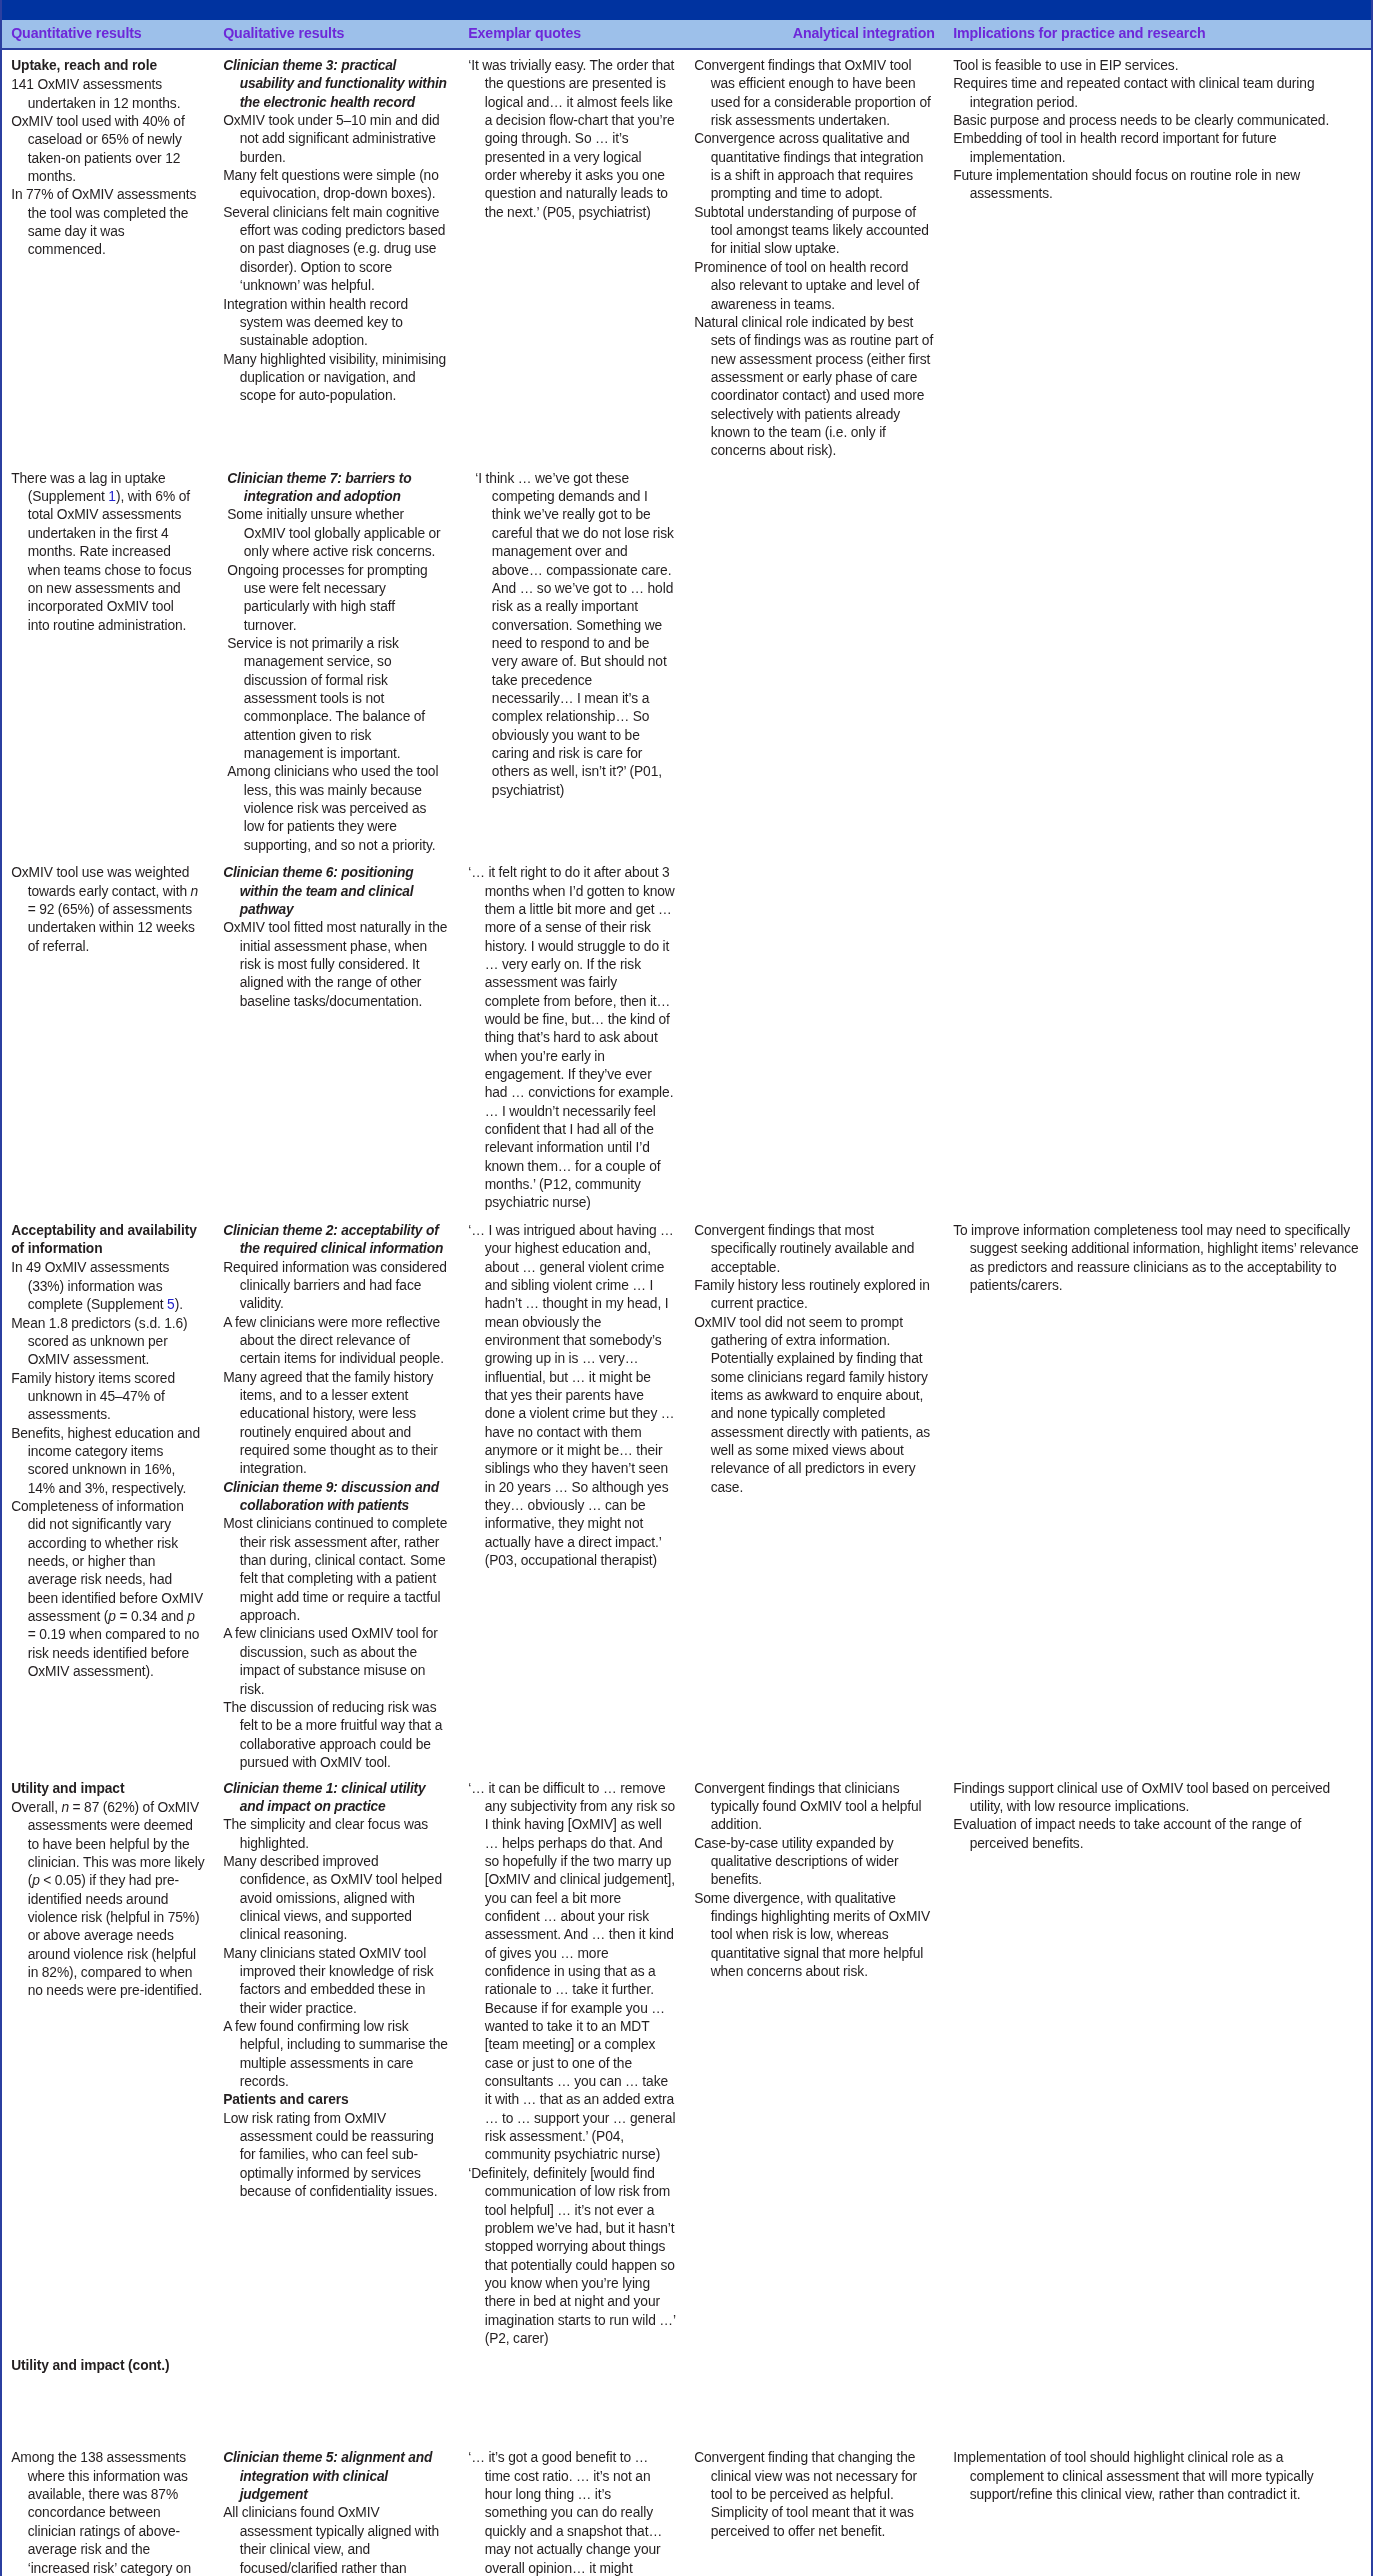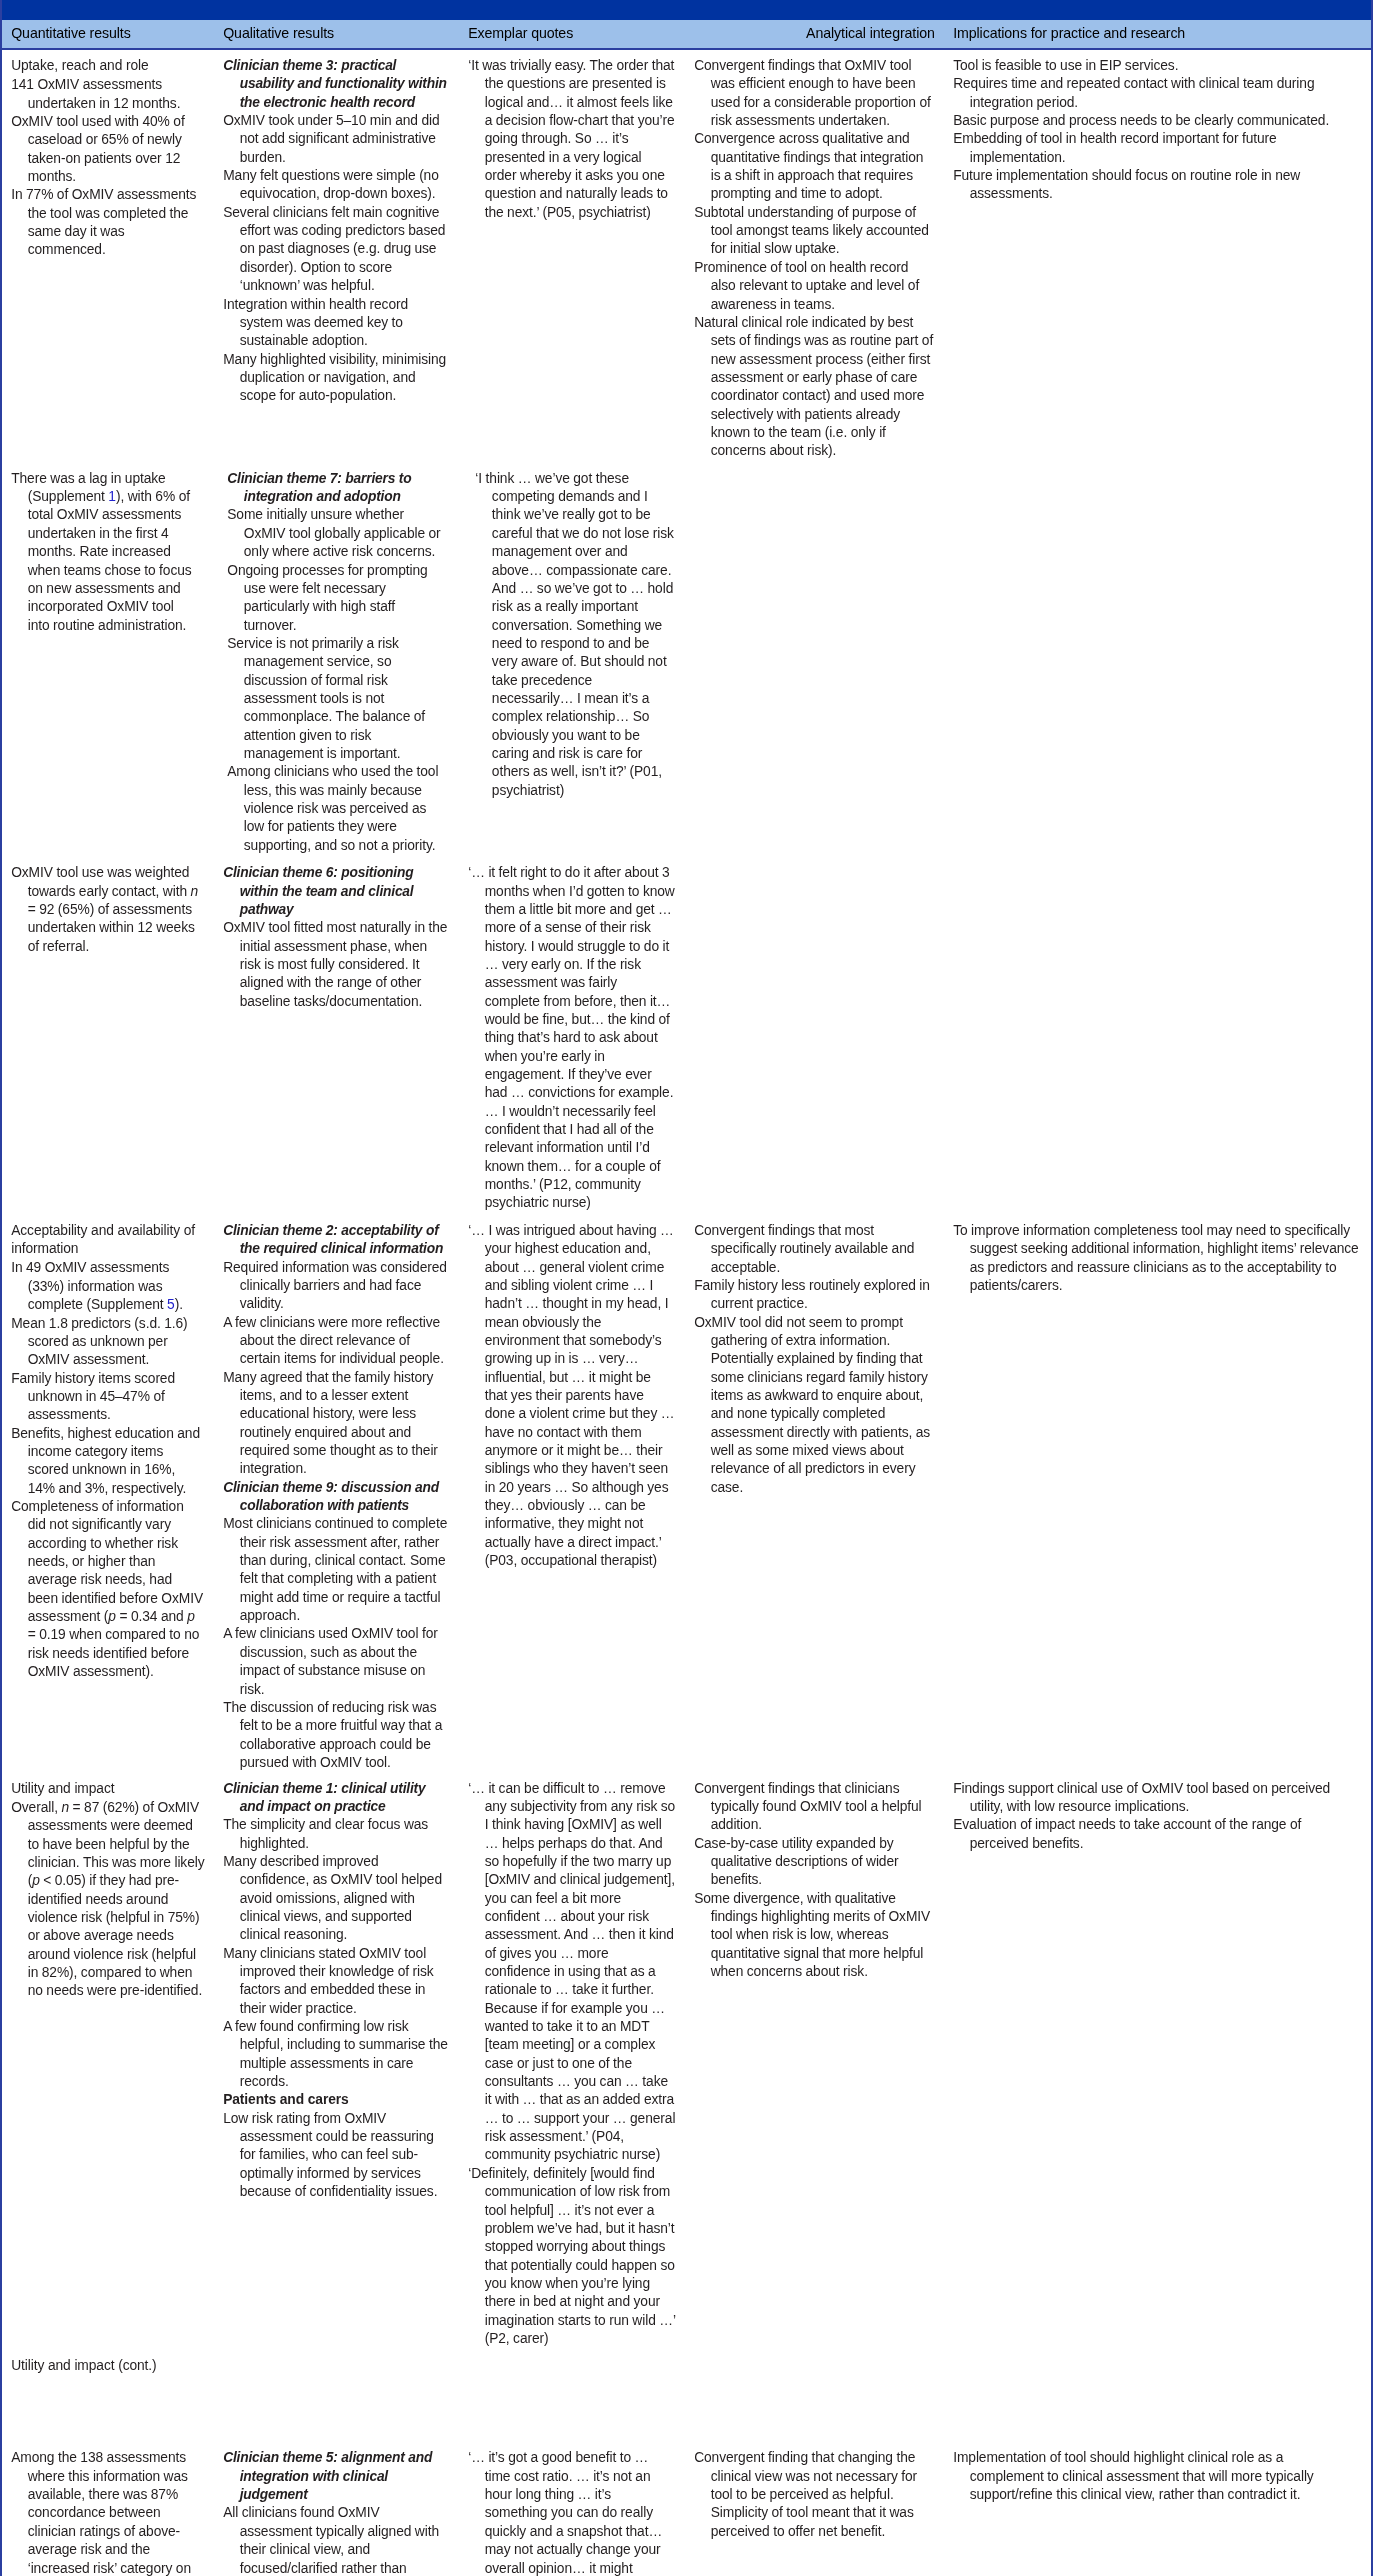--- a/index.html
+++ b/index.html
@@ -27,22 +27,22 @@
   }
   .header-row {
     display: flex;
     background: #9dc0ea;
     width: 100%;
   }
   .header-cell {
     font-size: 14.2px;
     line-height: 1.25;
     padding: 4.6px 9.2px 5.5px 9.2px;
-    color: #000000;
-    font-weight: 400;
+    color: #6d28d9;
+    font-weight: 700;
     letter-spacing: -0.1px;
   }
   .header-rule {
     height: 1.8px;
     background: #2b3fa0;
     width: 100%;
   }
   .body-grid {
     display: flex;
     width: 100%;
@@ -56,21 +56,21 @@
   .c3 { width: 226px; }
   .c4 { width: 259px; }
   .c5 { width: 426px; }
 
   .hdr1 { width: 212px; }
   .hdr2 { width: 245px; }
   .hdr3 { width: 226px; }
   .hdr4 { width: 259px; text-align: right; }
   .hdr5 { width: 426px; }
   .sec-head {
-    font-weight: normal;
+    font-weight: bold;
     font-size: 13.8px;
     line-height: 1.33;
     margin: 0 0 0.9px 0;
     letter-spacing: -0.1px;
   }
   p.para {
     margin: 0;
     font-size: 13.8px;
     line-height: 1.33;
     padding-left: 16.5px;

